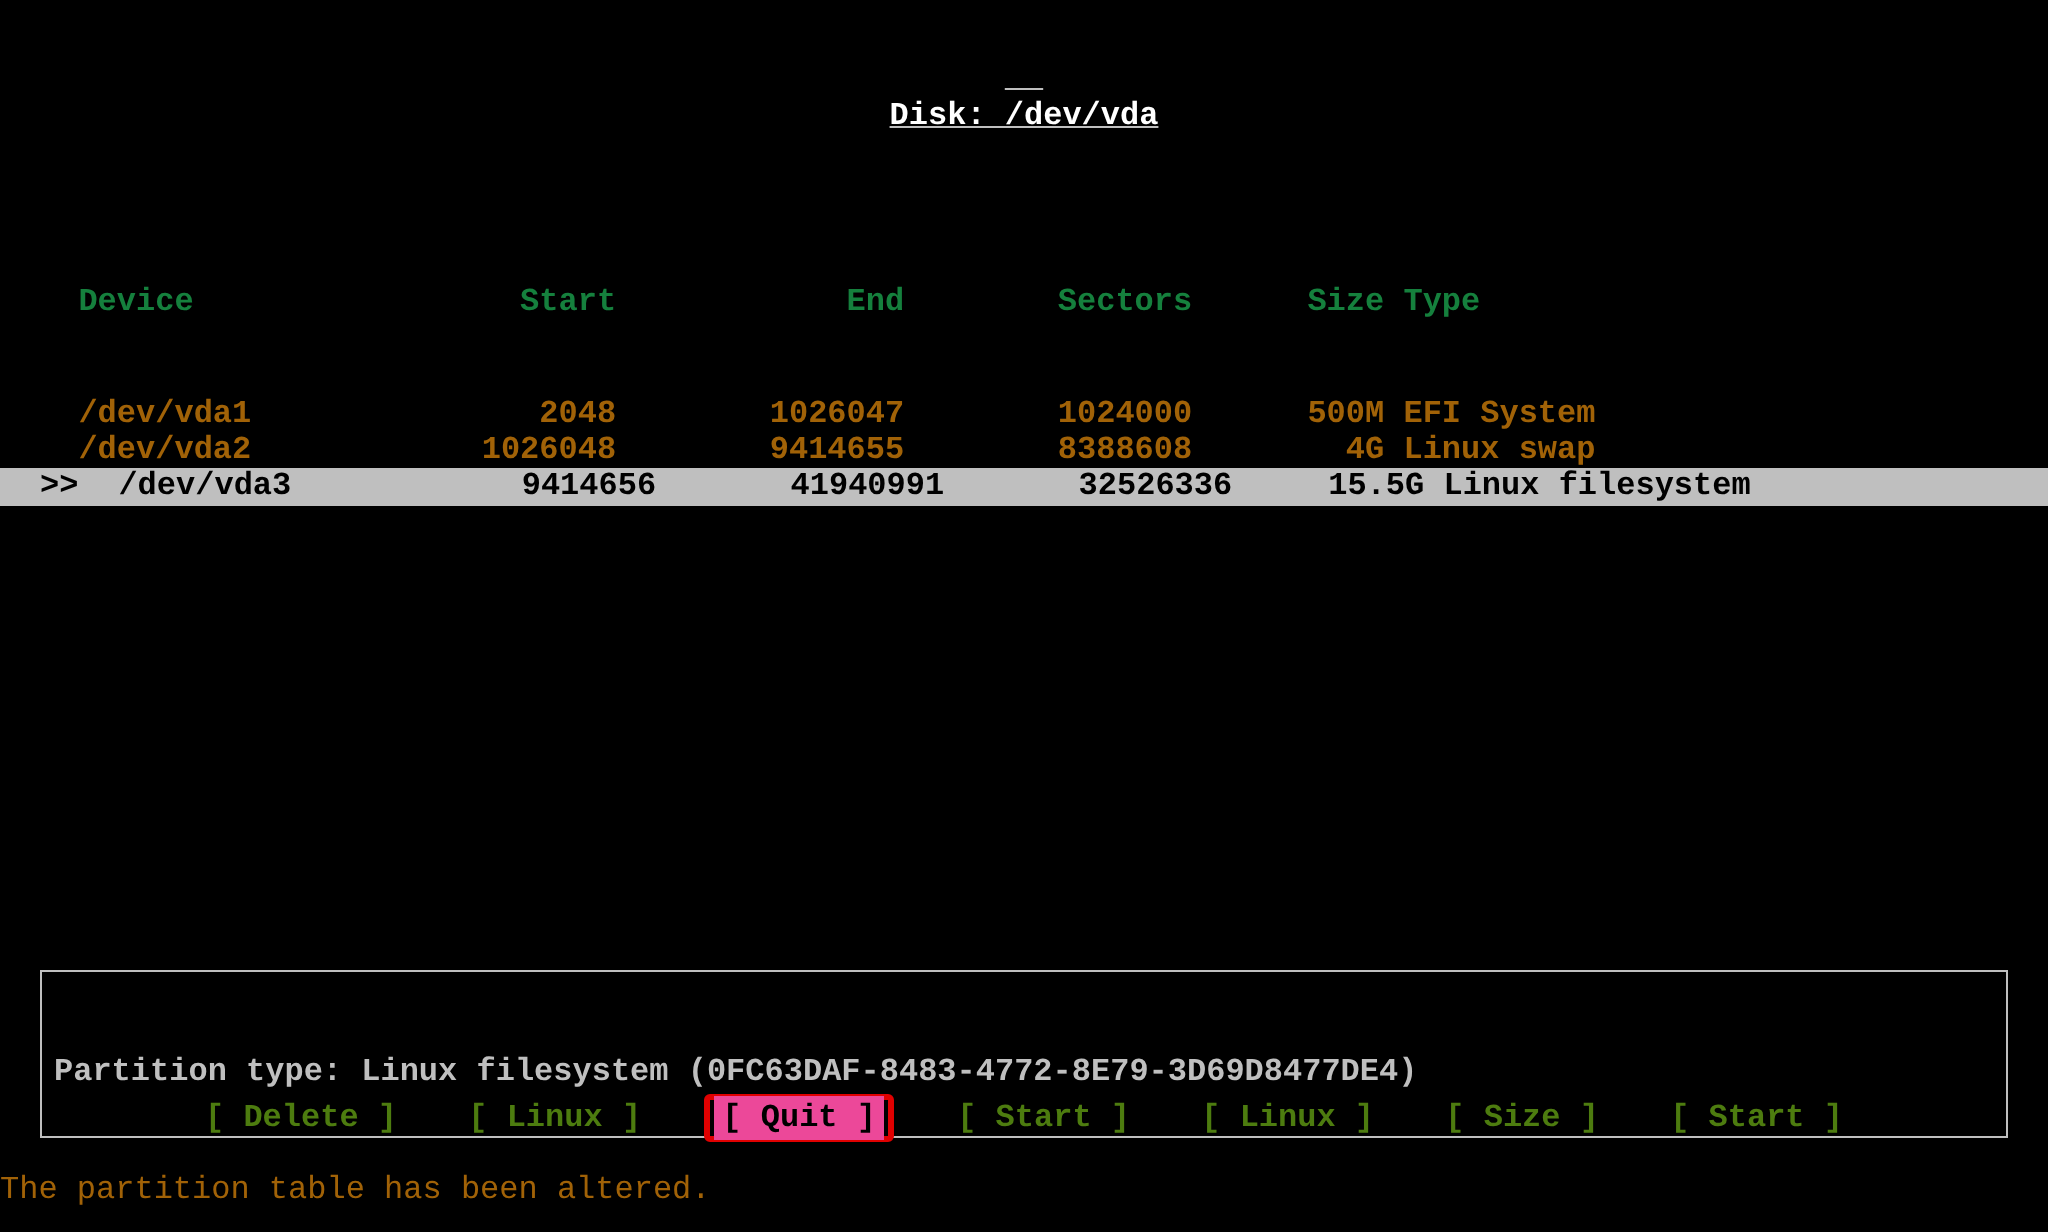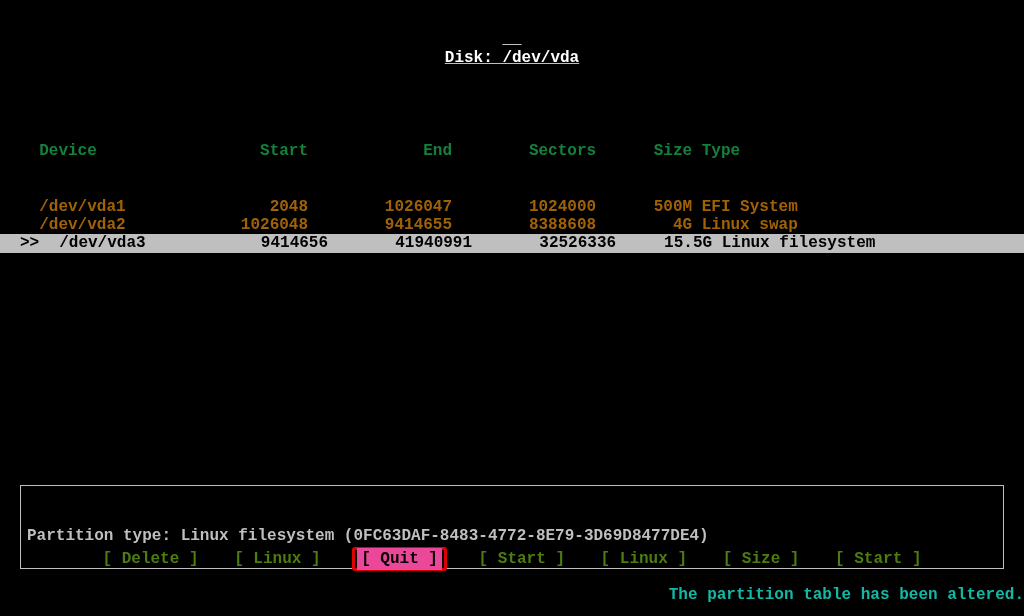--- a/index.html
+++ b/index.html
@@ -67,23 +67,23 @@
   .menu-highlight {
     border: 3px solid #e00000;
     border-radius: 3px;
     padding: 0px 2px;
   }
   .menu-sep { display:inline-block; width: 18px; }
   .status {
     position: absolute;
     left: 0; right: 0;
     top: 586px;
-    text-align: right;
-    color: #14b8a6;
-    font-weight: bold;
+    text-align: left;
+    color: #a16207;
+    font-weight: normal;
   }
 </style>
 </head>
 <body>
 
 <div class="header">
   <div class="line1">Disk: /dev/vda</div>
 </div>
 
 <div class="table">

